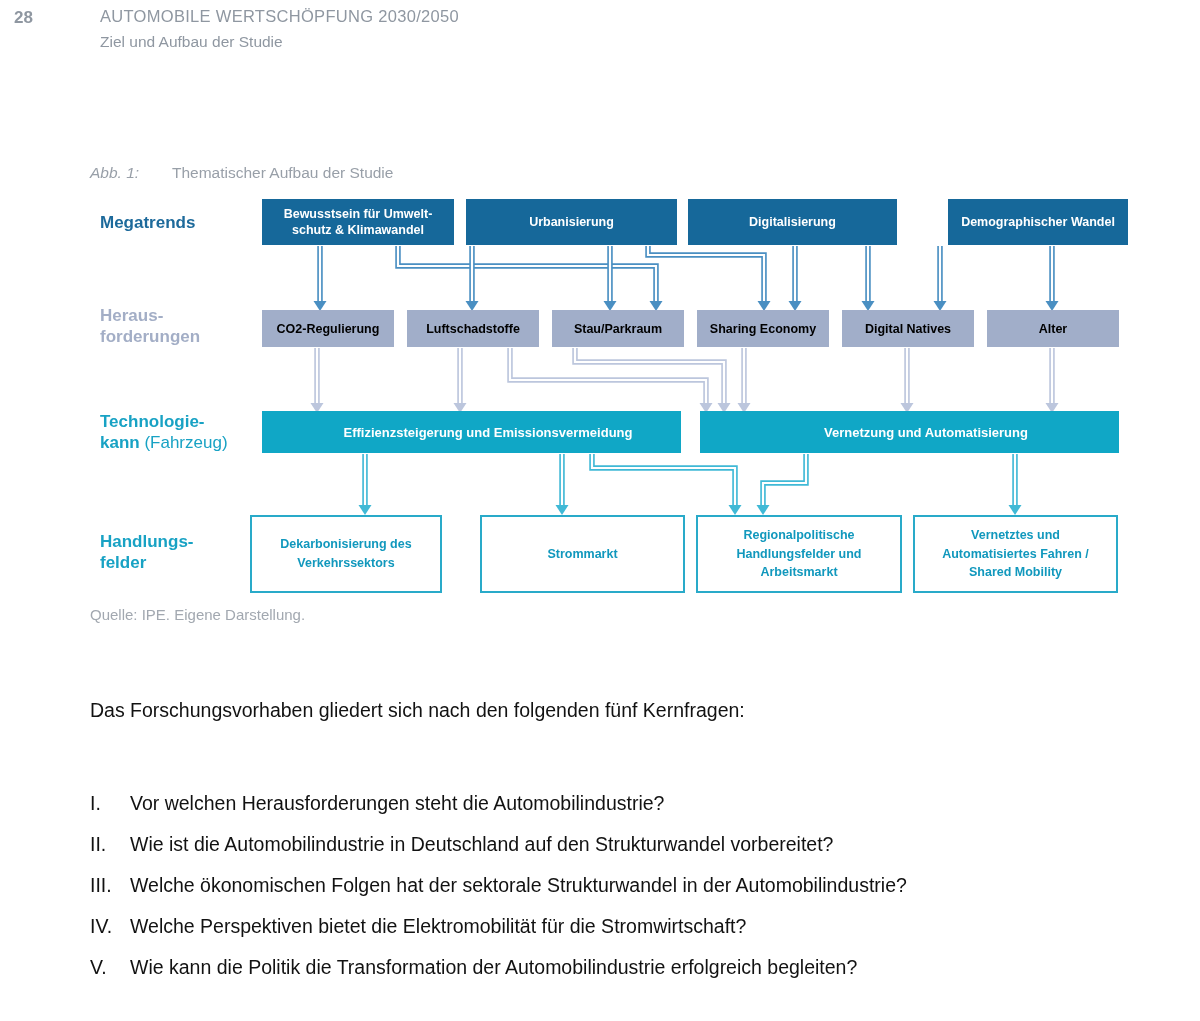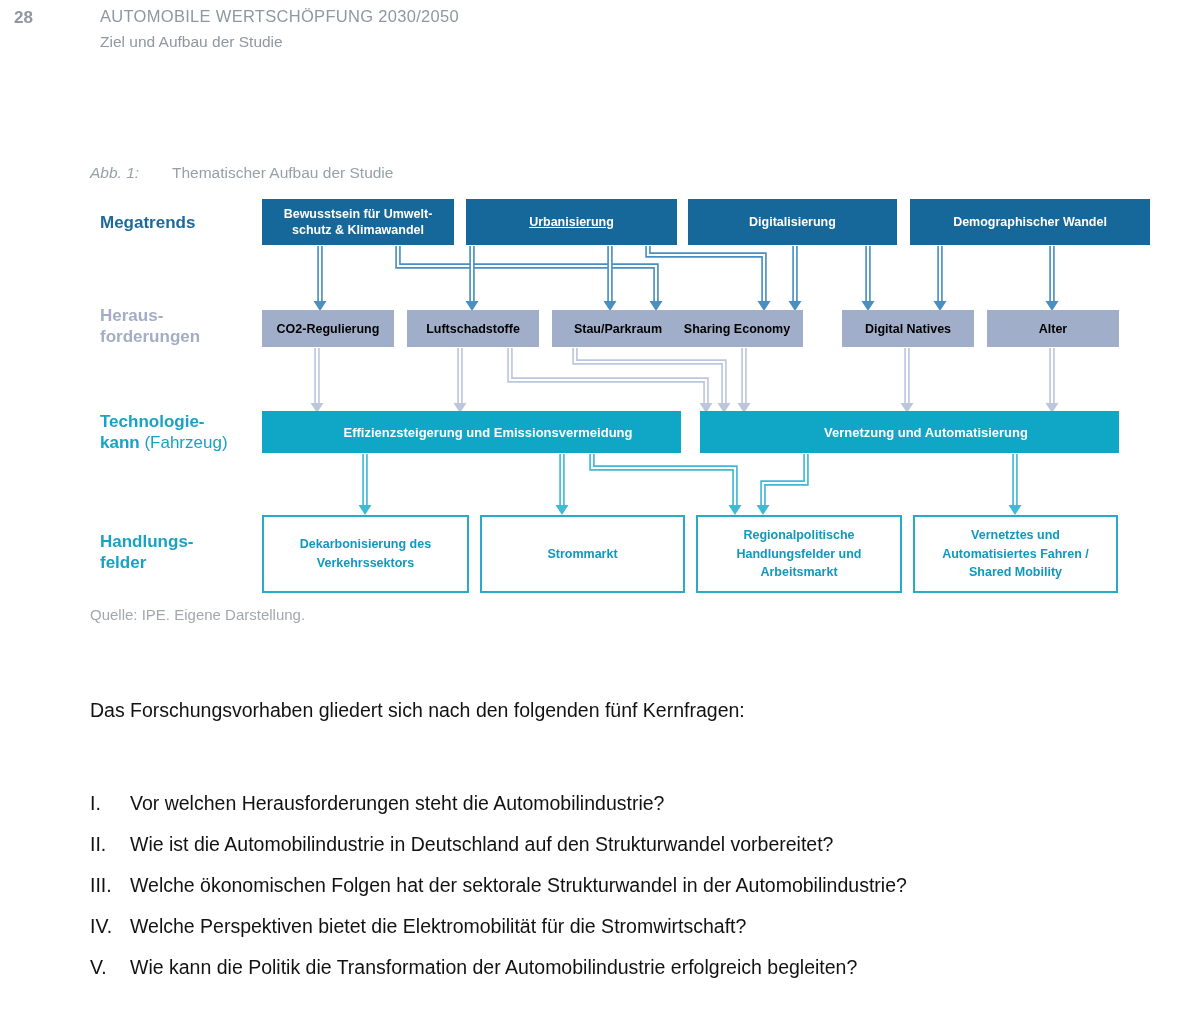--- a/index.html
+++ b/index.html
@@ -130,35 +130,35 @@
     <span>Technologie-</span><br>
     <span>kann</span><span class="normal"> (Fahrzeug)</span>
   </div>
   <div class="row-label lbl-actions">
     <span>Handlungs-</span><br>
     <span>felder</span>
   </div>
 
   <div class="diagram-box mt-box" style="left:262px;width:192px;">Bewusstsein für Umwelt-
 schutz &amp; Klimawandel</div>
-  <div class="diagram-box mt-box" style="left:466px;width:211px;text-decoration:underline;">Urbanisierung</div>
+  <div class="diagram-box mt-box" style="left:466px;width:211px;">Urbanisierung</div>
   <div class="diagram-box mt-box" style="left:688px;width:209px;">Digitalisierung</div>
-  <div class="diagram-box mt-box" style="left:910px;width:240px;">Demographischer Wandel</div>
+  <div class="diagram-box mt-box" style="left:948px;width:180px;">Demographischer Wandel</div>
 
   <div class="diagram-box ch-box" style="left:262px;">CO2-Regulierung</div>
   <div class="diagram-box ch-box" style="left:407px;">Luftschadstoffe</div>
   <div class="diagram-box ch-box" style="left:552px;">Stau/Parkraum</div>
-  <div class="diagram-box ch-box" style="left:671px;">Sharing Economy</div>
+  <div class="diagram-box ch-box" style="left:697px;">Sharing Economy</div>
   <div class="diagram-box ch-box" style="left:842px;">Digital Natives</div>
   <div class="diagram-box ch-box" style="left:987px;">Alter</div>
 
   <div class="diagram-box tp-box" style="left:262px;">Effizienzsteigerung und Emissionsvermeidung</div>
   <div class="diagram-box tp-box" style="left:700px;">Vernetzung und Automatisierung</div>
 
-  <div class="diagram-box af-box" style="left:262px;width:207px;">Dekarbonisierung des Verkehrssektors</div>
+  <div class="diagram-box af-box" style="left:250px;width:192px;">Dekarbonisierung des Verkehrssektors</div>
   <div class="diagram-box af-box" style="left:480px;width:205px;">Strommarkt</div>
   <div class="diagram-box af-box" style="left:696px;width:206px;">Regionalpolitische Handlungsfelder und Arbeitsmarkt</div>
   <div class="diagram-box af-box" style="left:913px;width:205px;">Vernetztes und Automatisiertes Fahren / Shared Mobility</div>
 
   <div class="fig-source">Quelle: IPE. Eigene Darstellung.</div>
 
   <div class="intro">Das Forschungsvorhaben gliedert sich nach den folgenden fünf Kernfragen:</div>
   <div class="questions">
       <div class="q-row">
         <span class="q-num">I.</span>

